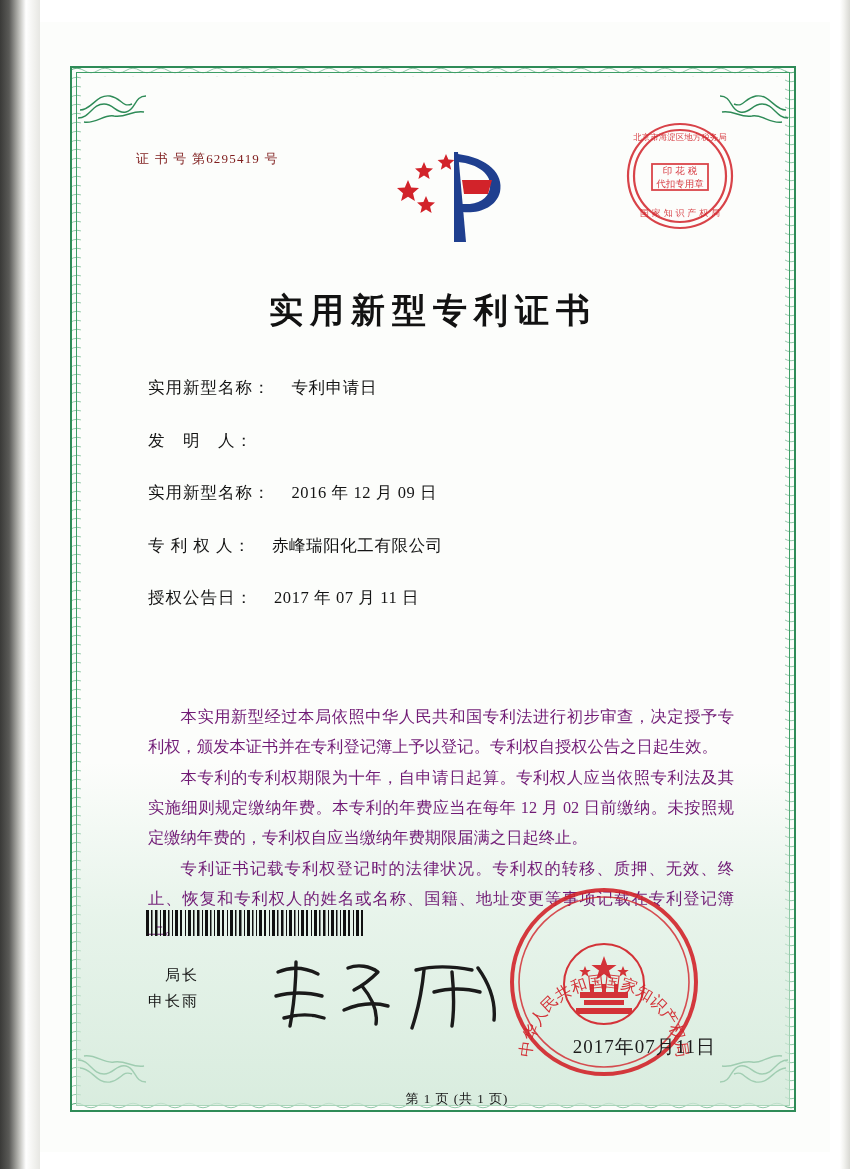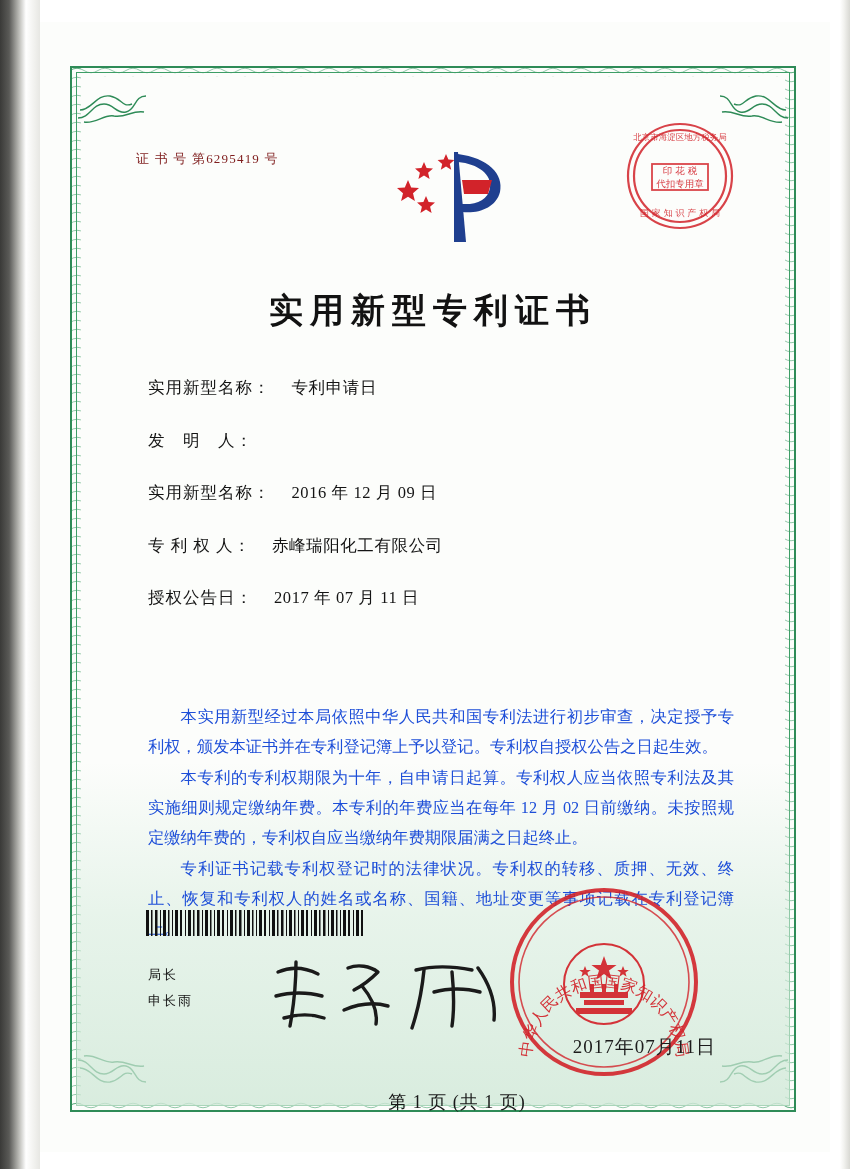--- a/index.html
+++ b/index.html
@@ -131,37 +131,38 @@
   }
   .f-value {
     letter-spacing: 0.6px;
   }
   .body-text {
     position: absolute;
     left: 72px; top: 630px;
     width: 586px;
     font-size: 16.3px;
     line-height: 30px;
-    color: #1d4ed8;
+    color: #701a75;
     text-align: justify;
   }
   .body-text p { margin: 0 0 1px 0; text-indent: 2em; }
 
   .barcode {
     position: absolute;
     left: 70px; top: 838px;
     width: 218px; height: 26px;
   }
   .sig-block {
     position: absolute;
     left: 72px; top: 890px;
-    font-size: 13px;
+    font-size: 15px;
     line-height: 26px;
     letter-spacing: 2px;
     color: #141414;
+    text-align: right;
   }
   .handwriting {
     position: absolute;
     left: 190px; top: 880px;
     width: 260px; height: 86px;
     color: #1a1a1a;
   }
   .seal-bottom {
     position: absolute;
     left: 430px; top: 812px;
@@ -173,21 +174,21 @@
     width: 200px;
     text-align: right;
     font-size: 19px;
     letter-spacing: 1px;
     color: #1c1c1c;
   }
   .footer {
     position: absolute;
     left: 0; right: 0; top: 1018px;
     text-align: center;
-    font-size: 18px;
+    font-size: 13px;
     letter-spacing: 1px;
     color: #181818;
     margin-left: 48px;
   }
   
   .bottom-wash {
     position: absolute;
     left: 36px; top: 740px;
     width: 714px; height: 344px;
     background: linear-gradient(to bottom, rgba(216,236,222,0) 0%, rgba(214,236,221,0.55) 45%, rgba(205,231,213,0.75) 100%);

